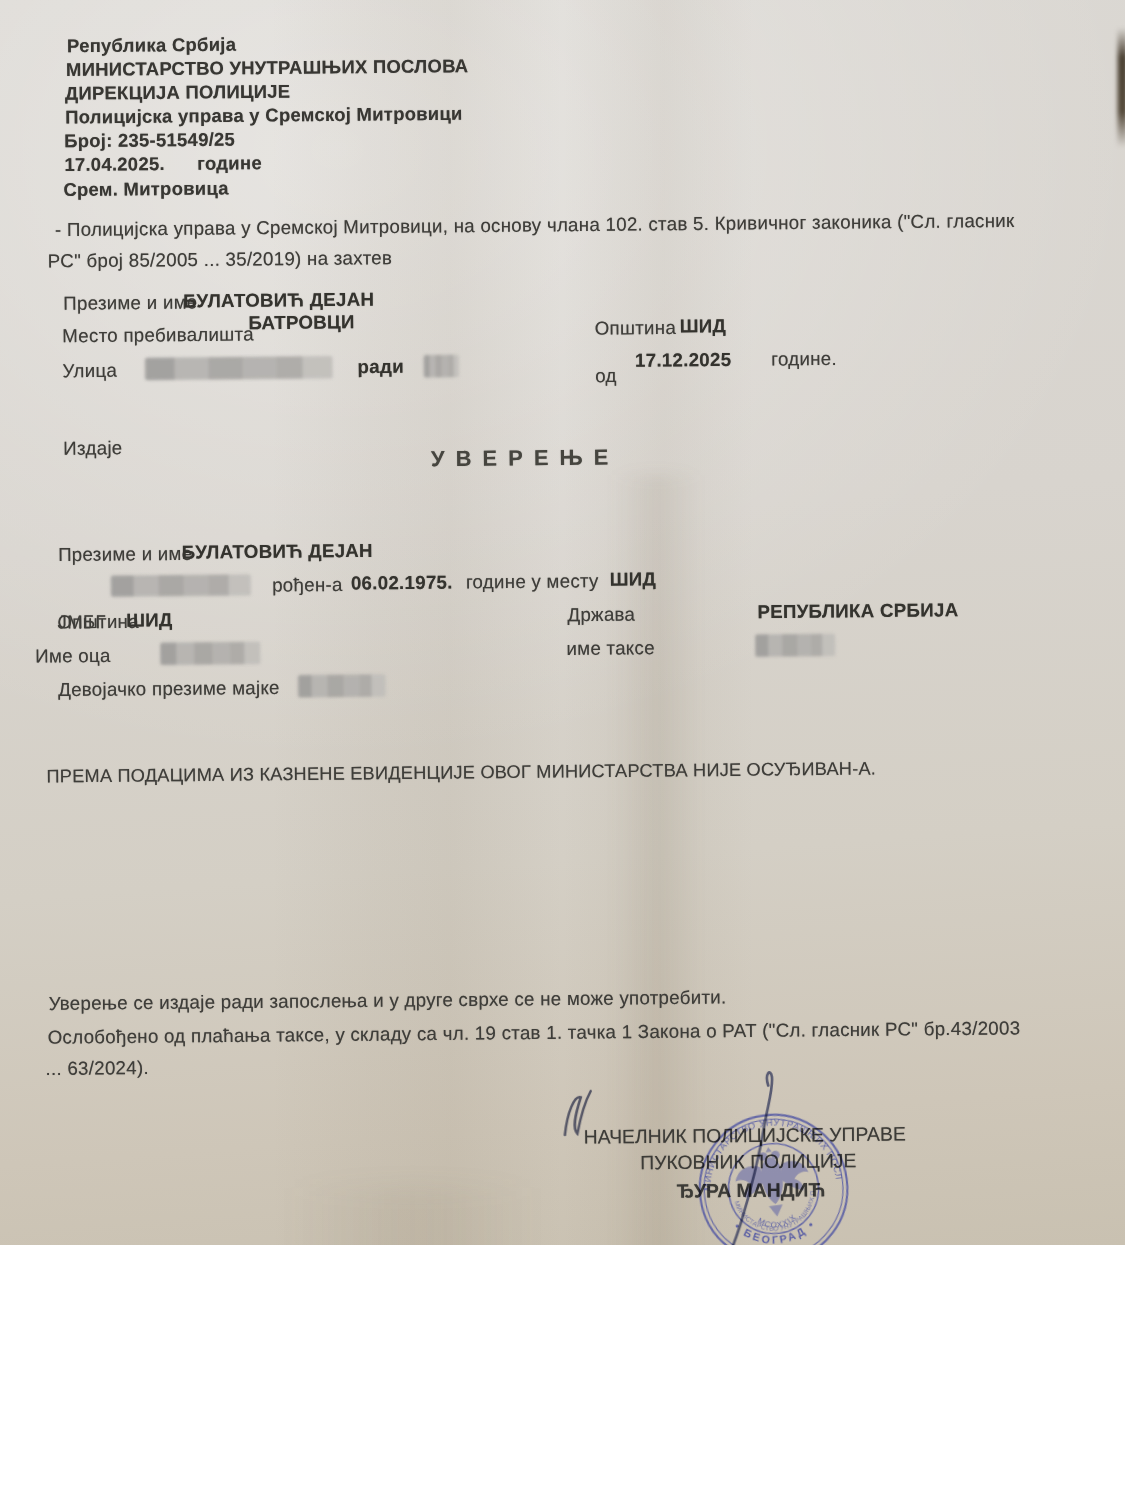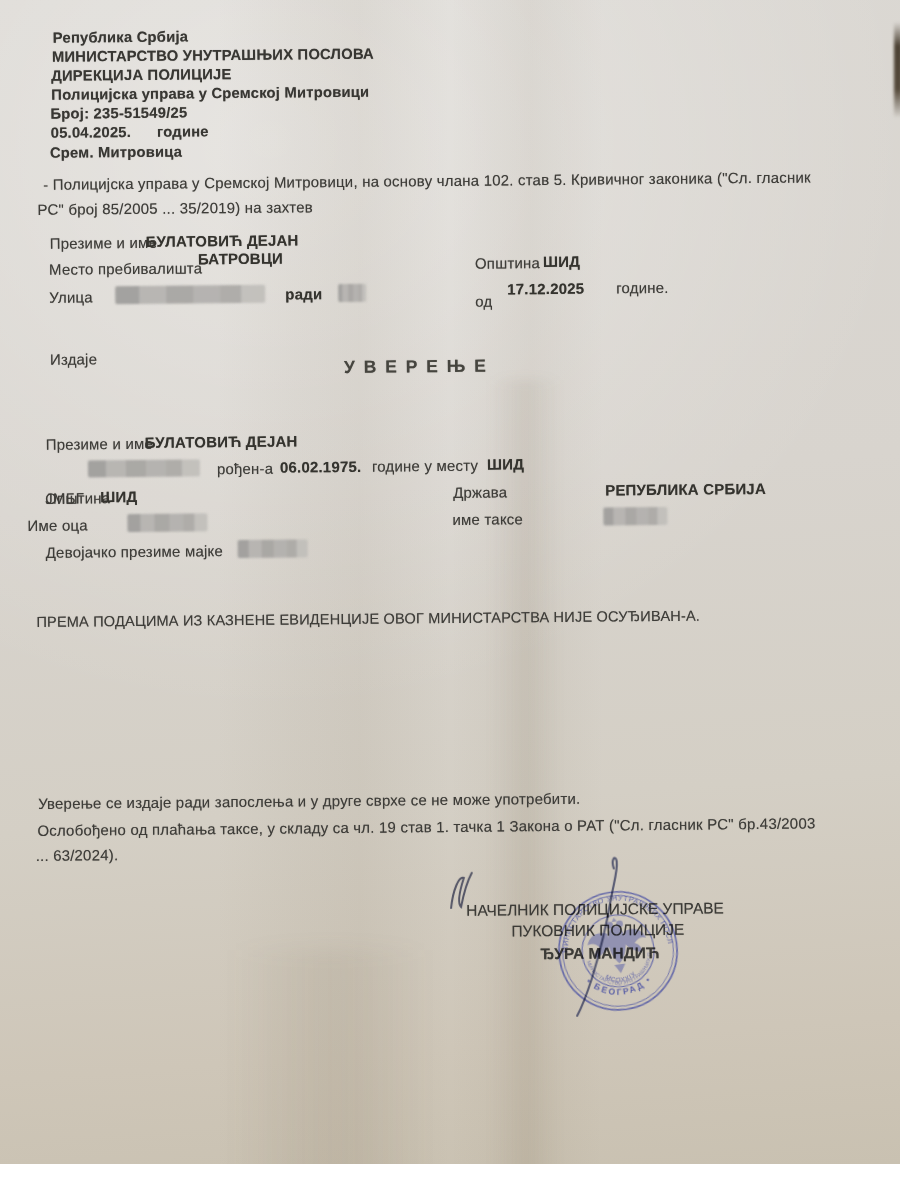--- a/index.html
+++ b/index.html
@@ -1,17 +1,17 @@
 <!DOCTYPE html>
 <html><head>
 <meta charset="utf-8">
 <style>
   html,body{margin:0;padding:0;}
   .photo{
-    position:relative;width:900px;height:1164px;overflow:hidden;
+    position:relative;width:900px;height:996px;overflow:hidden;
     background:
       linear-gradient(90deg, rgba(120,104,78,0) 0%, rgba(120,104,78,0) 24%, rgba(120,104,78,.05) 33%, rgba(120,104,78,.08) 40%, rgba(120,104,78,0) 50%, rgba(120,104,78,.07) 59%, rgba(120,104,78,0) 67%, rgba(120,104,78,0) 100%),
       radial-gradient(130% 90% at 30% 12%, rgba(255,255,255,.35) 0%, rgba(255,255,255,0) 55%),
       linear-gradient(176deg, #dbd8d3 0%, #d8d4ce 42%, #d4cfc5 68%, #cec6b8 88%, #c9c1b1 100%);
     font-family:"Liberation Sans", sans-serif;
     color:#3e3d39;
     text-decoration:underline;
   }
   .band{position:absolute;pointer-events:none;}
   .edge-dark{
@@ -49,21 +49,21 @@
   <div class="band" style="left:490px;top:380px;width:70px;height:820px;background:linear-gradient(90deg,rgba(110,94,68,0),rgba(110,94,68,.09),rgba(110,94,68,0));filter:blur(6px);"></div>
   <div class="band" style="left:230px;top:950px;width:200px;height:250px;background:linear-gradient(90deg,rgba(110,94,68,0),rgba(110,94,68,.08),rgba(110,94,68,0));filter:blur(10px);"></div>
 
   <div id="doc">
 
     <div class="ln hdr" style="left:58px;top:26px;">Република Србија</div>
     <div class="ln hdr" style="left:57px;top:45px;">МИНИСТАРСТВО УНУТРАШЊИХ ПОСЛОВА</div>
     <div class="ln hdr" style="left:56px;top:64px;">ДИРЕКЦИЈА ПОЛИЦИЈЕ</div>
     <div class="ln hdr" style="left:56px;top:83px;">Полицијска управа у Сремској Митровици</div>
     <div class="ln hdr" style="left:55px;top:102px;">Број: 235-51549/25</div>
-    <div class="ln hdr" style="left:55px;top:121px;"><span>05.04.2025.</span><span class="small-gap"></span><span>године</span></div>
+    <div class="ln hdr" style="left:55px;top:121px;"><span>17.04.2025.</span><span class="small-gap"></span><span>године</span></div>
     <div class="ln hdr" style="left:54px;top:141px;">Срем. Митровица</div>
 
     <div class="ln" style="left:47px;top:172px;">- Полицијска управа у Сремској Митровици, на основу члана 102. став 5. Кривичног законика ("Сл. гласник</div>
     <div class="ln" style="left:41px;top:197px;">РС" број 85/2005 ... 35/2019) на захтев</div>
 
     <div class="ln" style="left:53px;top:231px;">Презиме и име</div>
     <div class="ln b" style="left:149px;top:230px;">БУЛАТОВИЋ ДЕЈАН</div>
 
     <div class="ln" style="left:52px;top:257px;">Место пребивалишта</div>
     <div class="ln b" style="left:201px;top:248px;">БАТРОВЦИ</div>

